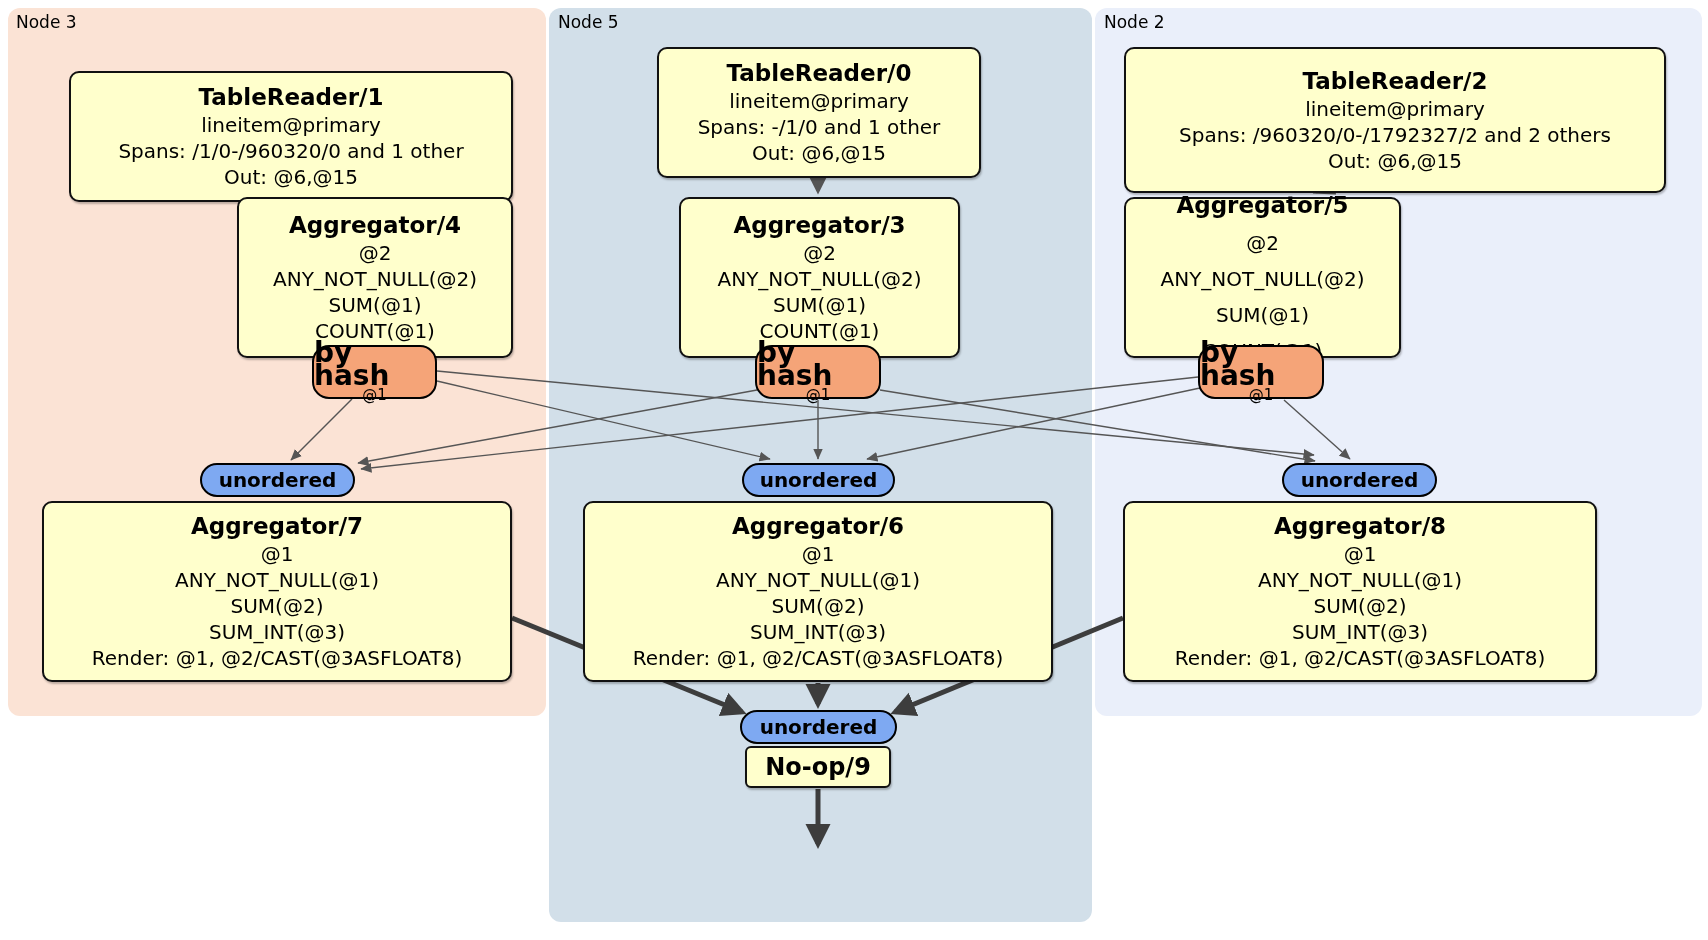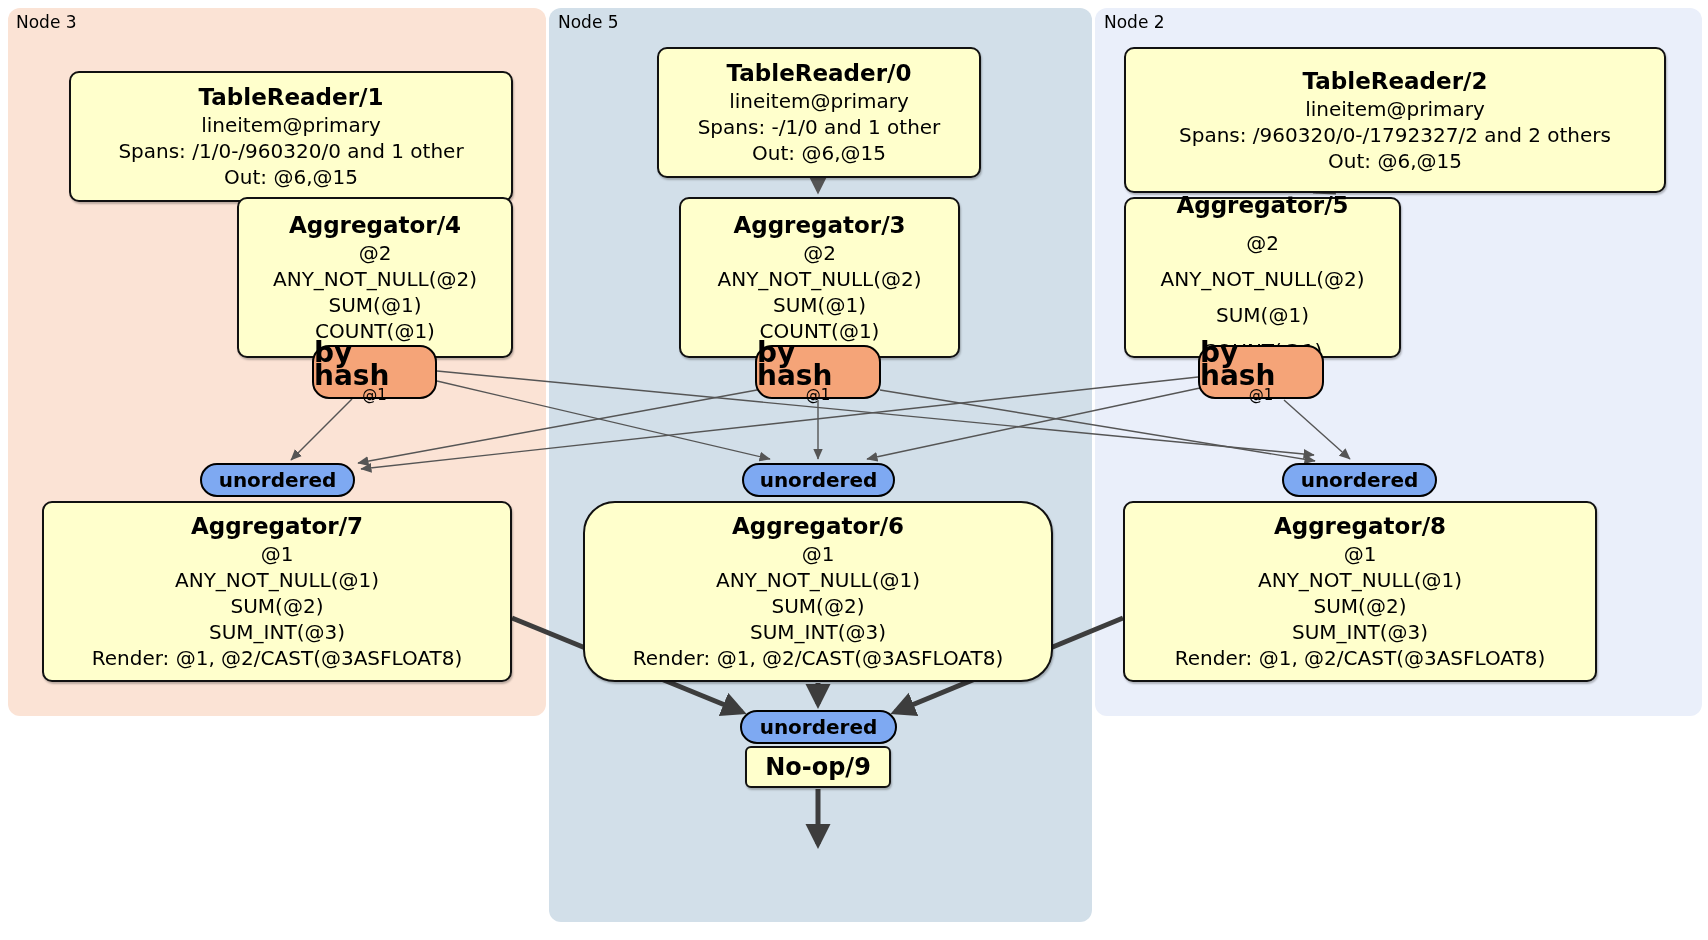--- a/index.html
+++ b/index.html
@@ -154,21 +154,21 @@
   </div>
 
   <div class="pbox" style="left:42px;top:501px;width:470px;height:181px;">
     <div class="ptitle">Aggregator/7</div>
     <div class="pline">@1</div>
     <div class="pline">ANY_NOT_NULL(@1)</div>
     <div class="pline">SUM(@2)</div>
     <div class="pline">SUM_INT(@3)</div>
     <div class="pline">Render: @1, @2/CAST(@3ASFLOAT8)</div>
   </div>
-  <div class="pbox" style="left:583px;top:501px;width:470px;height:181px;border-radius:32px;">
+  <div class="pbox" style="left:583px;top:501px;width:470px;height:181px;">
     <div class="ptitle">Aggregator/6</div>
     <div class="pline">@1</div>
     <div class="pline">ANY_NOT_NULL(@1)</div>
     <div class="pline">SUM(@2)</div>
     <div class="pline">SUM_INT(@3)</div>
     <div class="pline">Render: @1, @2/CAST(@3ASFLOAT8)</div>
   </div>
   <div class="pbox" style="left:1123px;top:501px;width:474px;height:181px;">
     <div class="ptitle">Aggregator/8</div>
     <div class="pline">@1</div>

